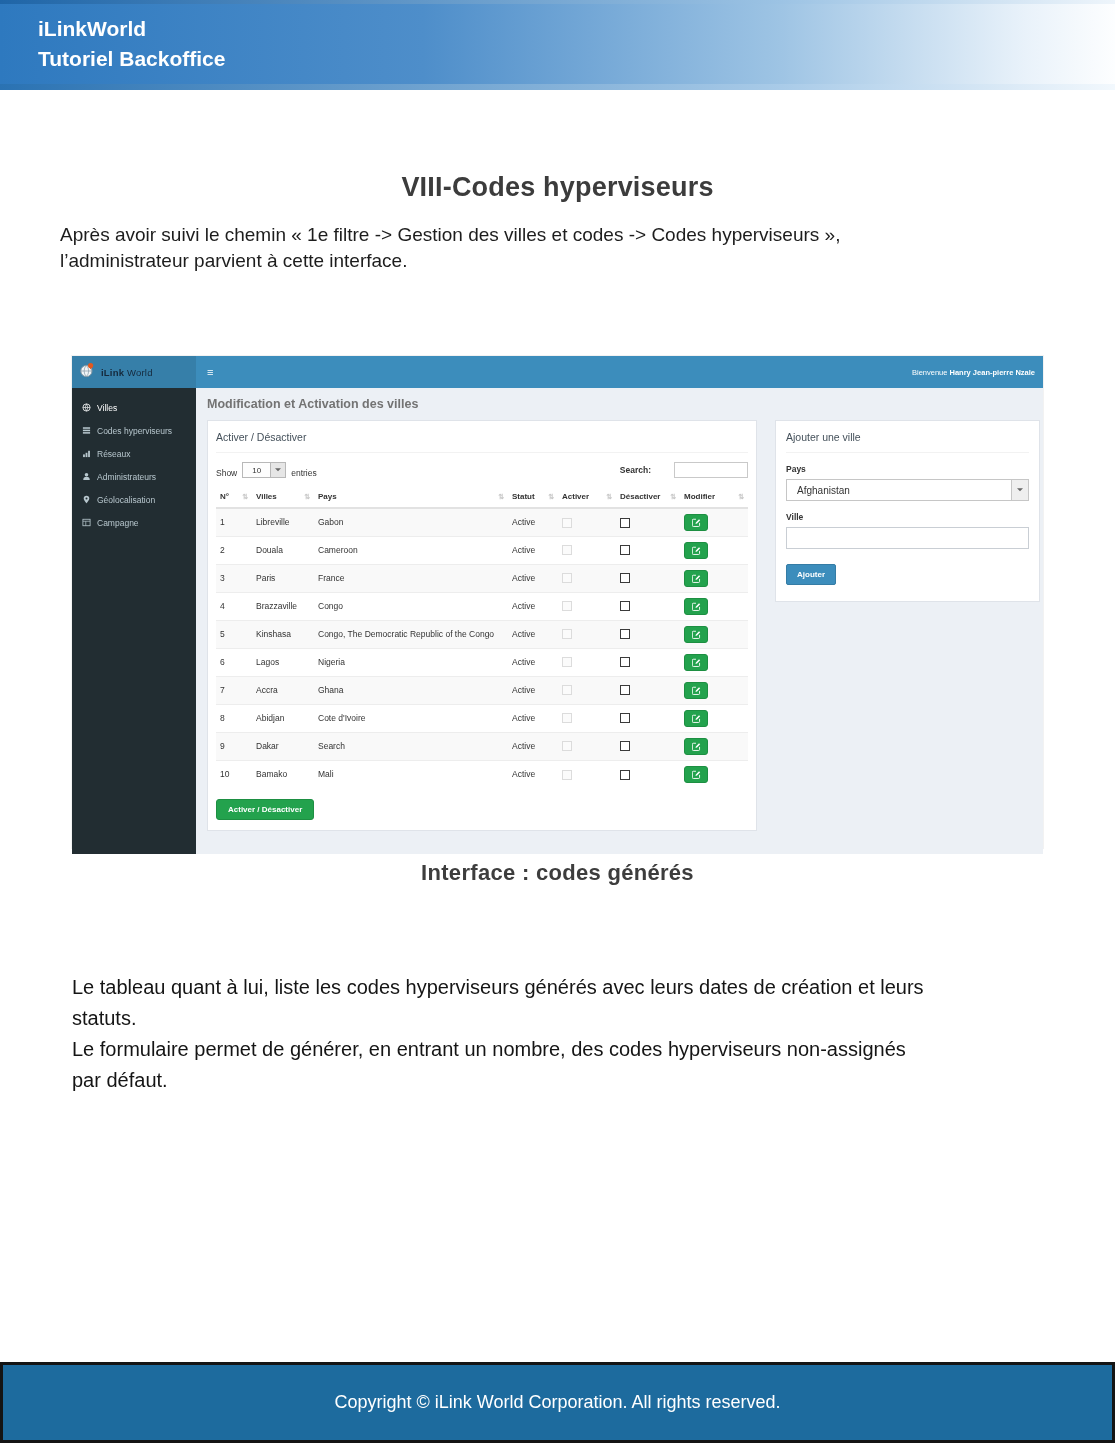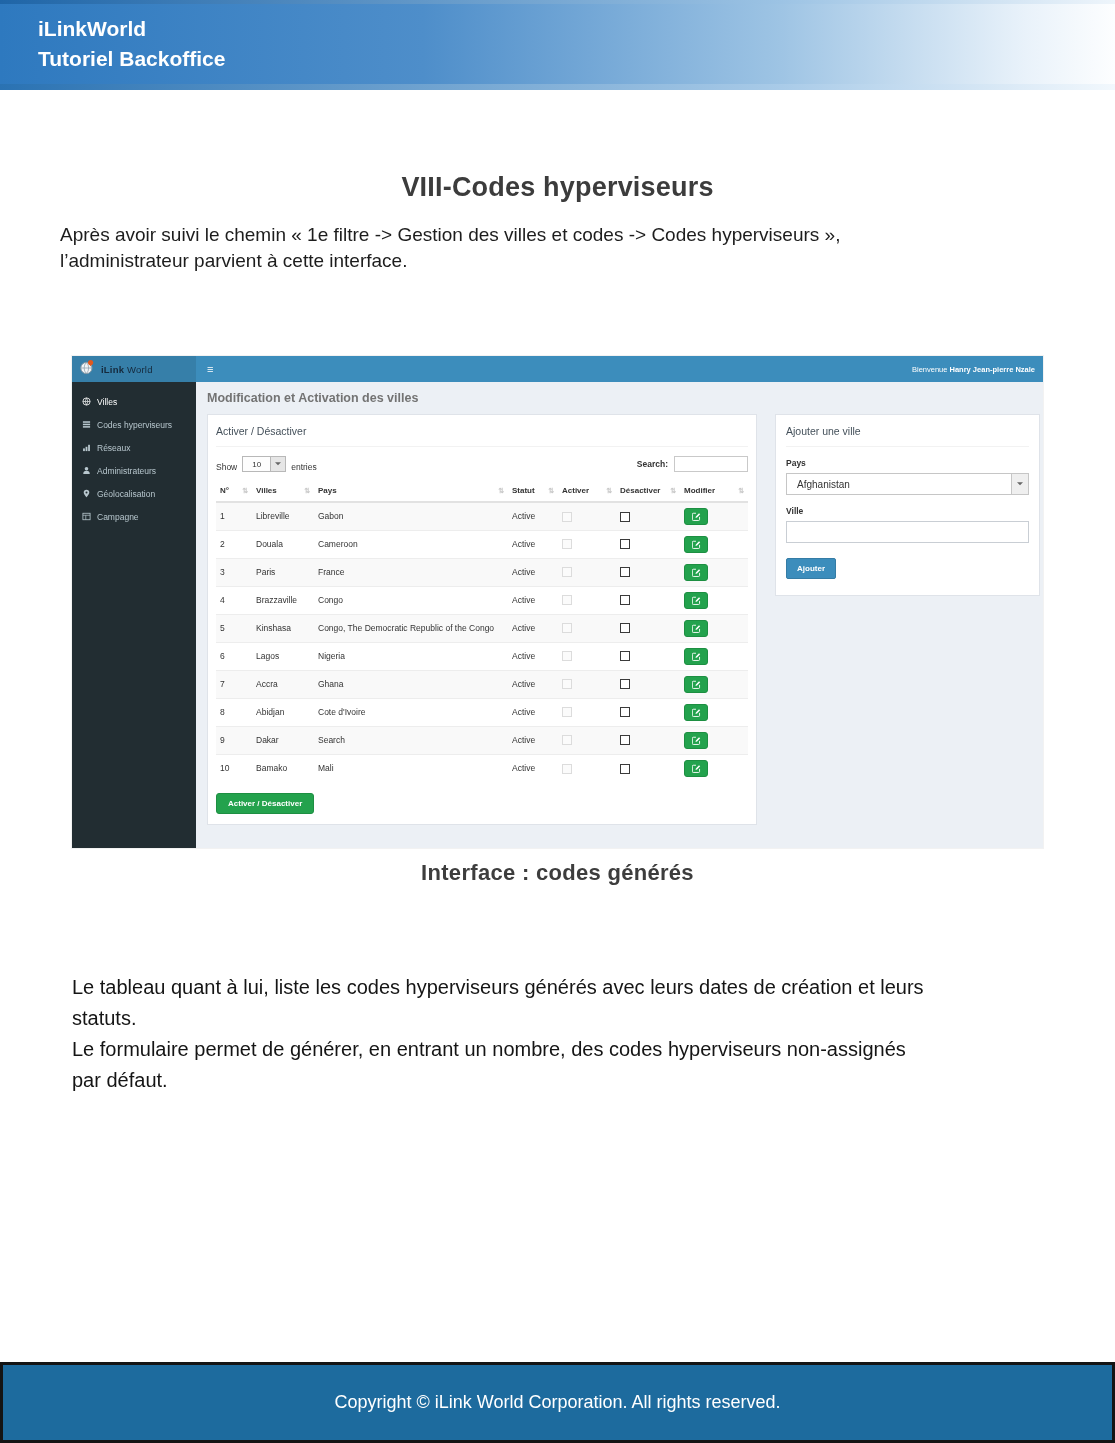--- a/index.html
+++ b/index.html
@@ -14,21 +14,21 @@
   .strip-bottom { height:6px; background:linear-gradient(90deg,#2a72b2,#a9cbe8 70%,#f2f8fd); }
 
   .doc-title { position:absolute; top:172px; left:0; width:100%; text-align:center;
                font-size:27px; font-weight:700; color:#3c3c3c; letter-spacing:.2px; }
   .doc-intro { position:absolute; top:222px; left:60px; width:1000px; font-size:19px;
                line-height:26px; color:#1d1d1d; white-space:pre-line; }
 
   
   .shot { position:absolute; left:72px; top:356px; width:971px; height:492px;
           box-shadow:0 0 0 1px rgba(0,0,0,.05); font-family:"Liberation Sans", sans-serif; }
-  .topbar { display:flex; height:26px;text-align:center; }
+  .topbar { display:flex; height:32px;text-align:center; }
   .logo { width:124px; background:#367fa9; display:flex; align-items:center; gap:6px; padding-left:7px; }
   .brand { font-size:9.5px; color:#15293c; letter-spacing:.2px; }
   .brand b { font-weight:700; }
   .nav { flex:1; background:#3c8dbc; display:flex; align-items:center; padding:0 8px; color:#fff; }
   .hamburger { font-size:11px; line-height:1; margin-left:3px; cursor:pointer; }
   .welcome { margin-left:auto; font-size:7.5px; }
   .welcome b { font-weight:700; }
 
   .shot-body { display:flex; height:466px; }
   .sidebar { width:124px; background:#222d32; padding-top:8px; }
@@ -45,21 +45,21 @@
   .box-right { width:265px; margin-left:18px; padding:7px 10px 16px; }
   .box-title { font-size:10.5px; color:#44505a; padding:3px 0 9px; border-bottom:1px solid #f2f2f2; }
 
   .controls { display:flex; align-items:flex-end; margin:9px 0 9px; font-size:8.5px; color:#333; }
   .mini-select { display:inline-flex; align-items:stretch; border:1px solid #b8b8b8; background:#fdfdfd;
                  height:16px; margin:0 5px; cursor:pointer; }
   .mini-select .val { padding:0 9px; font-size:8px; display:flex; align-items:center; }
   .mini-select .chev { width:15px; background:#e6e6e6; border-left:1px solid #b8b8b8; position:relative; }
   .mini-select .chev::after, .select .chev-box::after { content:""; position:absolute; left:50%; top:50%;
                  transform:translate(-50%,-30%); border:3px solid transparent; border-top-color:#666; }
-  .search-wrap { margin-left:auto; display:flex; align-items:center; gap:6px; font-weight:700; }
+  .search-wrap { margin-left:auto; display:flex; align-items:center; gap:23px; font-weight:700; }
   .search-input { width:74px; height:16px; border:1px solid #c9c9c9; background:#fff; font-size:8px; padding:0 4px; }
 
   table { width:100%; border-collapse:collapse; table-layout:fixed; font-size:8.5px; color:#333; }
   thead th { text-align:left; font-weight:700; font-size:8px; padding:5px 4px 6px; border-bottom:2px solid #e2e2e2; }
   thead th .sort { float:right; color:#c6c6c6; font-size:7px; margin-top:1px; }
   tbody td { height:28px; padding:0 4px; border-top:1px solid #ededed; overflow:hidden; white-space:nowrap; }
   tbody tr:nth-child(odd) { background:#f9f9f9; }
   .cb { display:inline-block; width:10px; height:10px; border:1px solid #3a3a3a; background:#fff; cursor:pointer; vertical-align:middle; }
   .cb.faint { border-color:#dcdcdc; background:#fbfbfb; }
   .edit-btn { width:24px; height:17px; background:#23a24d; border:1px solid #1d8f42; border-radius:3px;

